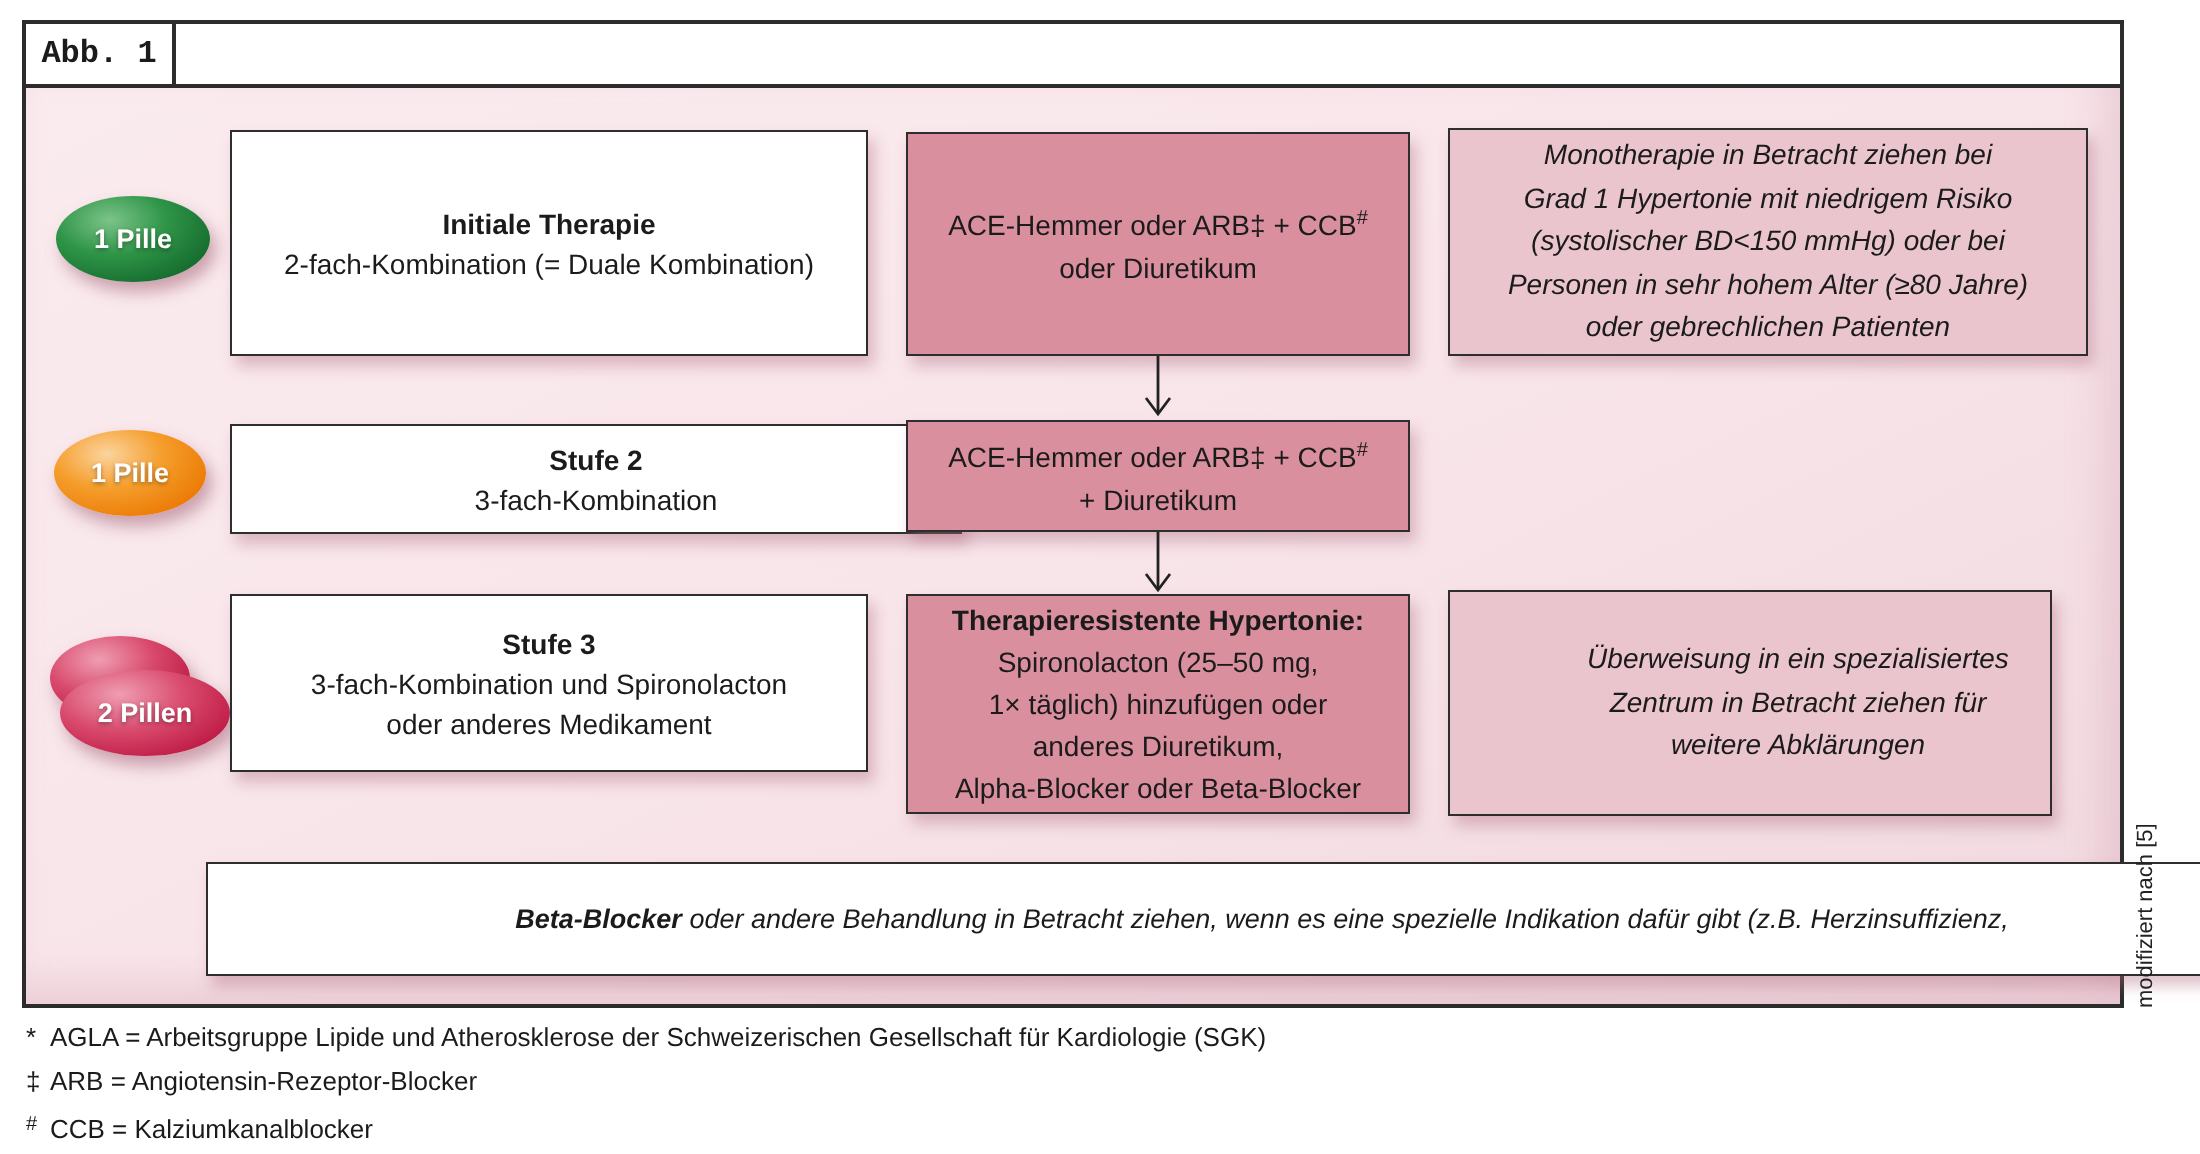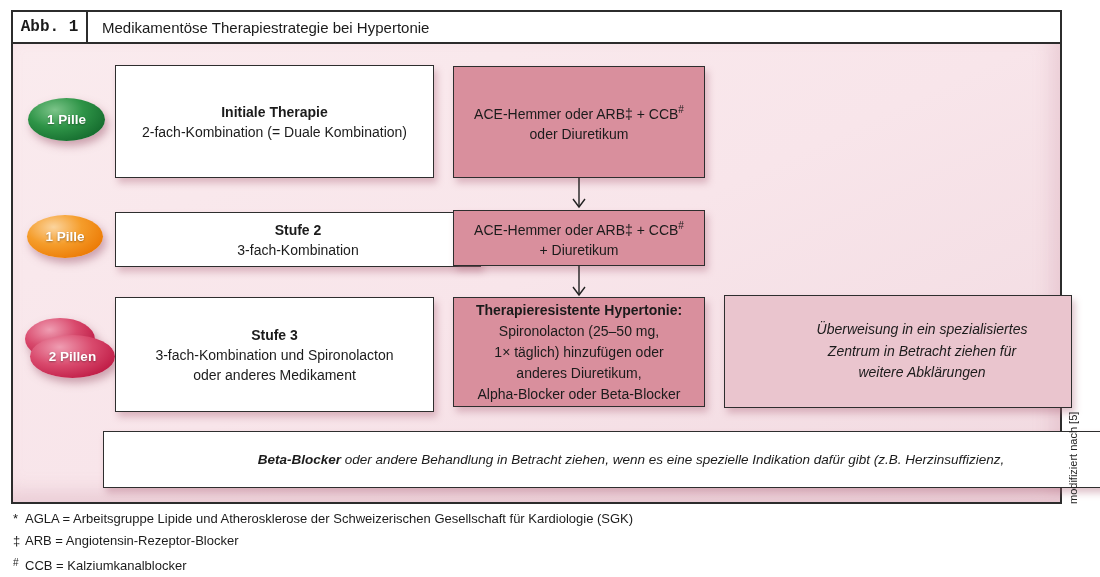--- a/index.html
+++ b/index.html
@@ -71,39 +71,45 @@
   .fn-marker { display:inline-block; min-width:12px; }
   .fn-marker.hash { font-size:10px; vertical-align:4px; min-width:12px; }
 </style>
 </head>
 <body>
 
 <div class="fig">
 
   <div class="header">
     <div class="header-label">Abb. 1</div>
-    <div class="header-title">Medikamentöse Therapiestrategie bei Hypertonie</div>
   </div>
 
   <div class="panel">
 
     <div class="pill pill-green" style="left:15px; top:54px; width:77px; height:43px;">
       <span>1 Pille</span>
     </div>
 
     <div class="bx bx-white" style="left:102px; top:21px; width:319px; height:113px;">
       <div class="stage-title">Initiale Therapie</div>
       <div>2-fach-Kombination (= Duale Kombination)</div>
     </div>
 
     <div class="bx bx-med" style="left:440px; top:22px; width:252px; height:112px;">
       <div><span>ACE-Hemmer oder ARB‡ + CCB</span><sup class="hash">#</sup></div>
       <div>oder Diuretikum</div>
     </div>
 
+    <div class="bx bx-note" style="left:711px; top:20px; width:320px; height:114px;">
+      <div>Monotherapie in Betracht ziehen bei</div>
+      <div>Grad 1 Hypertonie mit niedrigem Risiko</div>
+      <div>(systolischer BD&lt;150 mmHg) oder bei</div>
+      <div>Personen in sehr hohem Alter (≥80 Jahre)</div>
+      <div>oder gebrechlichen Patienten</div>
+    </div>
 
     <svg class="arrow" style="left:559px; top:134px;" width="14" height="31">
       <line x1="7" y1="0" x2="7" y2="28" stroke="#222" stroke-width="1.4"></line>
       <polyline points="1,21 7,29 13,21" fill="none" stroke="#222" stroke-width="1.4"></polyline>
     </svg>
 
     <div class="pill pill-orange" style="left:14px; top:171px; width:76px; height:43px;">
       <span>1 Pille</span>
     </div>
 
@@ -120,35 +126,35 @@
     <svg class="arrow" style="left:559px; top:222px;" width="14" height="31">
       <line x1="7" y1="0" x2="7" y2="28" stroke="#222" stroke-width="1.4"></line>
       <polyline points="1,21 7,29 13,21" fill="none" stroke="#222" stroke-width="1.4"></polyline>
     </svg>
 
     <div class="pill pill-red" style="left:12px; top:274px; width:70px; height:42px;"></div>
     <div class="pill pill-red" style="left:17px; top:291px; width:85px; height:43px;">
       <span>2 Pillen</span>
     </div>
 
-    <div class="bx bx-white" style="left:102px; top:253px; width:319px; height:115px;">
+    <div class="bx bx-white" style="left:102px; top:253px; width:319px; height:89px;">
       <div class="stage-title">Stufe 3</div>
       <div>3-fach-Kombination und Spironolacton</div>
       <div>oder anderes Medikament</div>
     </div>
 
     <div class="bx bx-med" style="left:440px; top:253px; width:252px; height:110px;">
       <div class="med-title">Therapieresistente Hypertonie:</div>
       <div>Spironolacton (25–50 mg,</div>
       <div>1× täglich) hinzufügen oder</div>
       <div>anderes Diuretikum,</div>
       <div>Alpha-Blocker oder Beta-Blocker</div>
     </div>
 
-    <div class="bx bx-note" style="left:711px; top:251px; width:348px; height:113px;padding-left:48px;">
+    <div class="bx bx-note" style="left:711px; top:251px; width:302px; height:113px;padding-left:48px;">
       <div>Überweisung in ein spezialisiertes</div>
       <div>Zentrum in Betracht ziehen für</div>
       <div>weitere Abklärungen</div>
     </div>
 
     <div class="bx bx-white bottom-box" style="left:90px; top:387px; width:1056px; height:57px;">
       <div><span class="bn-lead">Beta-Blocker</span><span> oder andere Behandlung in Betracht ziehen, wenn es eine spezielle Indikation dafür gibt (z.B. Herzinsuffizienz,</span></div>
     </div>
 
   </div>

